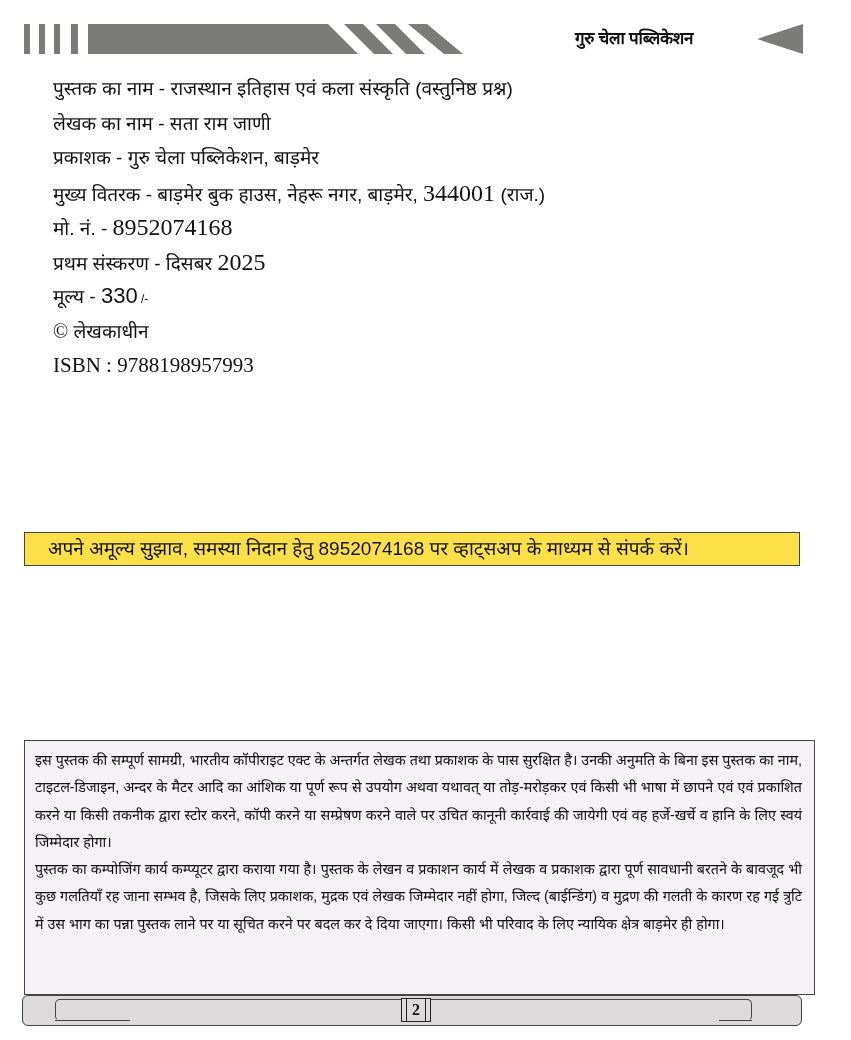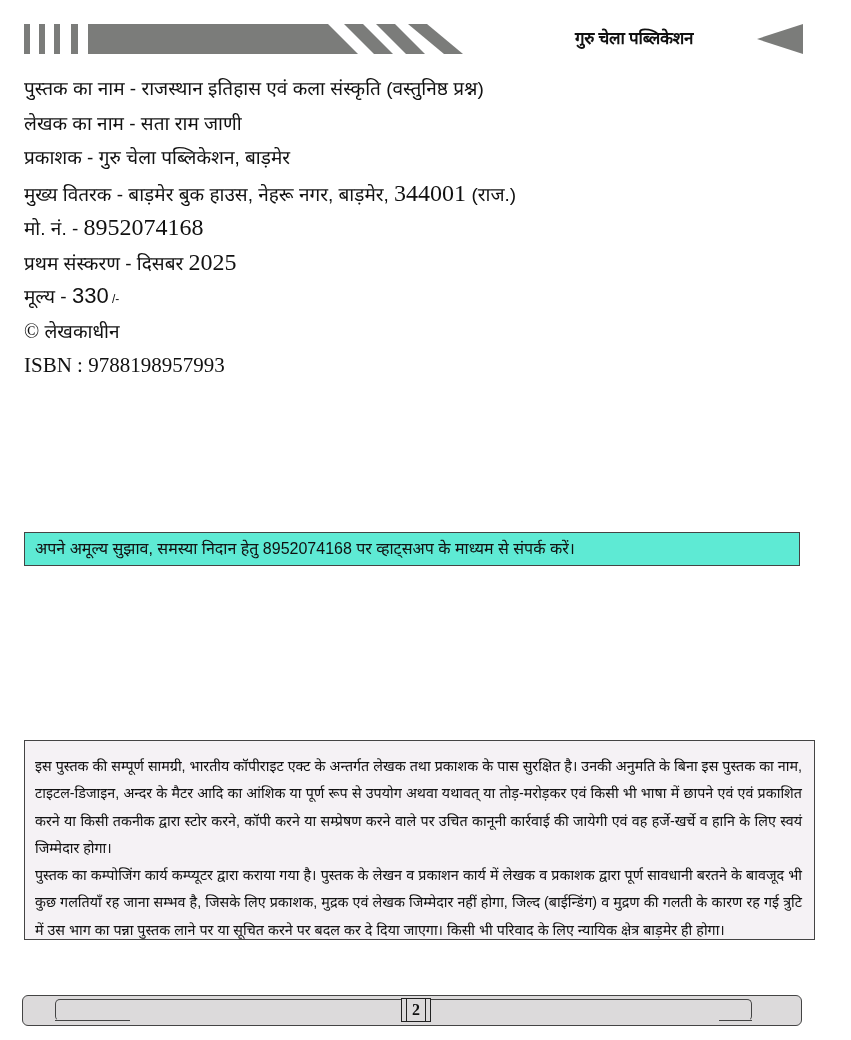--- a/index.html
+++ b/index.html
@@ -7,33 +7,33 @@
          font-family:"DejaVu Sans", sans-serif; color:#111; }
   .header { position:absolute; left:0; top:0; width:718px; height:70px; }
   .hbar { position:absolute; top:24px; height:30px; background:#7b7c7a; }
   .pub-name { position:absolute; top:26px; left:575px; font-size:17px; font-weight:bold;
               font-family:"Liberation Sans Narrow","Liberation Sans", sans-serif; letter-spacing:-0.3px; }
   .arrow { position:absolute; top:24px; left:757px; width:0; height:0;
            border-top:15px solid transparent; border-bottom:15px solid transparent;
            border-right:46px solid #7b7c7a; }
   .info { position:absolute; left:24px; top:74px; }
   .info .line { font-size:19px; height:34.5px; line-height:30px; white-space:nowrap;
-                font-family:"Liberation Sans", sans-serif; }
+                font-family:"Liberation Sans", sans-serif;margin-left:29px; }
   .info .num { font-family:"Liberation Serif", serif; font-size:24px; }
   .info .price { font-size:22px; }
   .info .slash { font-size:12px; }
   .info .copy { font-family:"Liberation Serif", serif; font-size:20px; }
   .info .isbn { font-family:"Liberation Serif", serif; font-size:21px; }
   .contact-box { position:absolute; left:24px; top:532px; width:776px; height:34px;
-                 border:1.5px solid #444; background:#5eead4; box-sizing:border-box;
-                 font-size:16px; line-height:31px; padding-left:10px;
+                 border:1.5px solid #444; background:#fde047; box-sizing:border-box;
+                 font-size:19px; line-height:31px; padding-left:23px;
                  font-family:"Liberation Sans", sans-serif; white-space:nowrap; }
-  .copyright-box { position:absolute; left:24px; top:740px; width:791px; height:200px;
+  .copyright-box { position:absolute; left:24px; top:740px; width:791px; height:255px;
                    border:1.5px solid #444; background:#f5f2f5; box-sizing:border-box;
-                   padding:12px 12px 0 10px; font-size:14.3px; line-height:27.3px;
+                   padding:6px 12px 0 10px; font-size:14.3px; line-height:27.3px;
                    text-align:justify; font-family:"Liberation Sans", sans-serif; }
   .copyright-box p { margin:0; }
   .footer { position:absolute; left:22px; top:995px; width:780px; height:31px;
             background:#dcdadb; border:1.5px solid #444; border-radius:6px; box-sizing:border-box; }
   .footer-inner { position:absolute; left:32px; top:3px; width:697px; height:22px;
                   border:1.5px solid #444; border-radius:5px; border-bottom-color:transparent; box-sizing:border-box; }
   .footer-bl { position:absolute; left:32px; top:24px; width:75px; border-top:1.5px solid #444; }
   .footer-br { position:absolute; left:696px; top:24px; width:33px; border-top:1.5px solid #444; }
   .page-box { position:absolute; left:378px; top:2px; width:30px; height:24px; border:1.5px solid #222;
               box-sizing:border-box; background:#dcdadb; }

